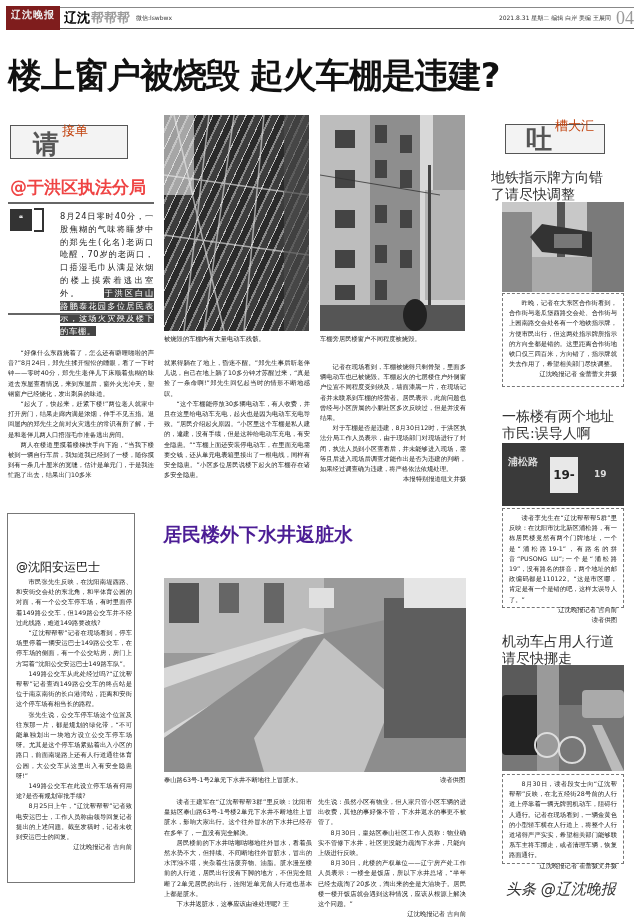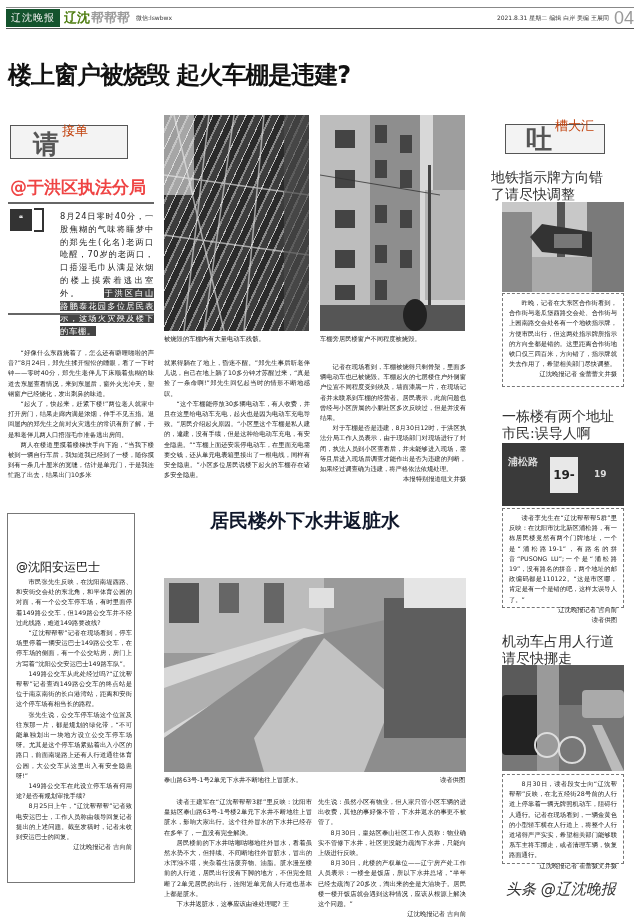--- a/index.html
+++ b/index.html
@@ -1,27 +1,27 @@
 <!DOCTYPE html>
 <html><head>
 <meta charset="utf-8">
 <style>
   * { box-sizing: border-box; margin: 0; padding: 0; }
   html, body { width: 640px; height: 918px; background: #ffffff; overflow: hidden; }
   body { font-family: "DejaVu Sans", "Liberation Sans", sans-serif; color: #1a1a1a; position: relative; }
 
   .masthead { position: absolute; left: 6px; top: 7px; width: 628px; height: 22px; border-top: 1px solid #888; border-bottom: 1px solid #555; display: flex; align-items: center; }
-  .masthead .brand { background: #14532d; color: #eee; font-size: 10px; font-weight: normal; padding: 3px 5px; height: 18px; line-height: 12px; letter-spacing: 1px; }
-  .masthead .col-strong { font-size: 13px; font-weight: bold; margin-left: 4px; color: #4d7c0f; }
+  .masthead .brand { background: #7f1d1d; color: #eee; font-size: 10px; font-weight: bold; padding: 3px 5px; height: 24px; line-height: 12px; letter-spacing: 1px; }
+  .masthead .col-strong { font-size: 13px; font-weight: bold; margin-left: 4px; color: #000000; }
   .masthead .col-light { font-size: 13px; font-weight: bold; color: #9a9a9a; margin-left: 1px; }
   .masthead .weibo { font-size: 6px; margin-left: 6px; color: #333; }
   .masthead .meta { font-size: 6px; margin-left: auto; color: #333; }
-  .masthead .pageno { font-size: 18px; color: #9a9a9a; margin-left: 5px; font-family: Liberation Sans, sans-serif; }
-
-  .headline { position: absolute; left: 8px; top: 55px; width: 625px; font-size: 24px; font-weight: bold; letter-spacing: -1px; line-height: 40px; color: #111; white-space: nowrap; font-family: "DejaVu Sans", sans-serif; }
+  .masthead .pageno { font-size: 18px; color: #9a9a9a; margin-left: 5px; font-family: Liberation Serif, serif; }
+
+  .headline { position: absolute; left: 8px; top: 55px; width: 625px; font-size: 34px; font-weight: bold; letter-spacing: -1px; line-height: 40px; color: #111; white-space: nowrap; font-family: "DejaVu Sans", sans-serif; }
 
   .stamp { position: absolute; border: 1px solid #555; background: #f3f3f3; display: flex; align-items: flex-end; }
   .stamp .big { font-size: 26px; font-weight: bold; color: #555; line-height: 28px; }
   .stamp .small { font-size: 13px; color: #c2410c; margin-left: 3px; margin-bottom: 18px; }
 
   .target { position: absolute; left: 10px; top: 176px; font-size: 17px; font-weight: bold; color: #ef4444; }
   .hr { position: absolute; height: 2px; background: #666; }
 
   .quote-icon { position: absolute; left: 10px; top: 209px; width: 22px; height: 22px; background: #333; color: #fff; font-size: 8px; font-style: italic; text-align: center; line-height: 20px; }
   .quote-bracket { position: absolute; left: 34px; top: 208px; width: 10px; height: 24px; border: 2px solid #333; border-left: none; }
@@ -36,21 +36,21 @@
   .caption { position: absolute; font-size: 6.3px; color: #222; white-space: nowrap; }
 
   .side-title { position: absolute; font-size: 14px; line-height: 17px; color: #333; }
   .side-box { position: absolute; border: 1px dashed #777; padding: 4px 6px; }
   .side-box .body-text { position: static; }
 
   .left-box { position: absolute; left: 7px; top: 513px; width: 128px; height: 370px; border: 1px solid #777; }
   .left-box .title { position: absolute; left: 4px; top: 9px; font-size: 12.5px; line-height: 15px; color: #333; }
   .left-box .at { position: absolute; left: 8px; top: 45px; font-size: 12px; font-weight: normal; color: #111; }
 
-  .sub-headline { position: absolute; left: 163px; top: 508px; font-size: 19px; font-weight: bold; line-height: 24px; color: #0f172a; margin-left: 47px; }
+  .sub-headline { position: absolute; left: 163px; top: 522px; font-size: 19px; font-weight: bold; line-height: 24px; color: #4c1d95; }
 
   .watermark { position: absolute; left: 506px; top: 880px; font-size: 15px; color: #333; font-style: italic; }
 </style>
 </head>
 <body>
 
 <div class="masthead">
   <span class="brand">辽沈晚报</span>
   <span class="col-strong">辽沈</span>
   <span class="col-light">帮帮帮</span>

